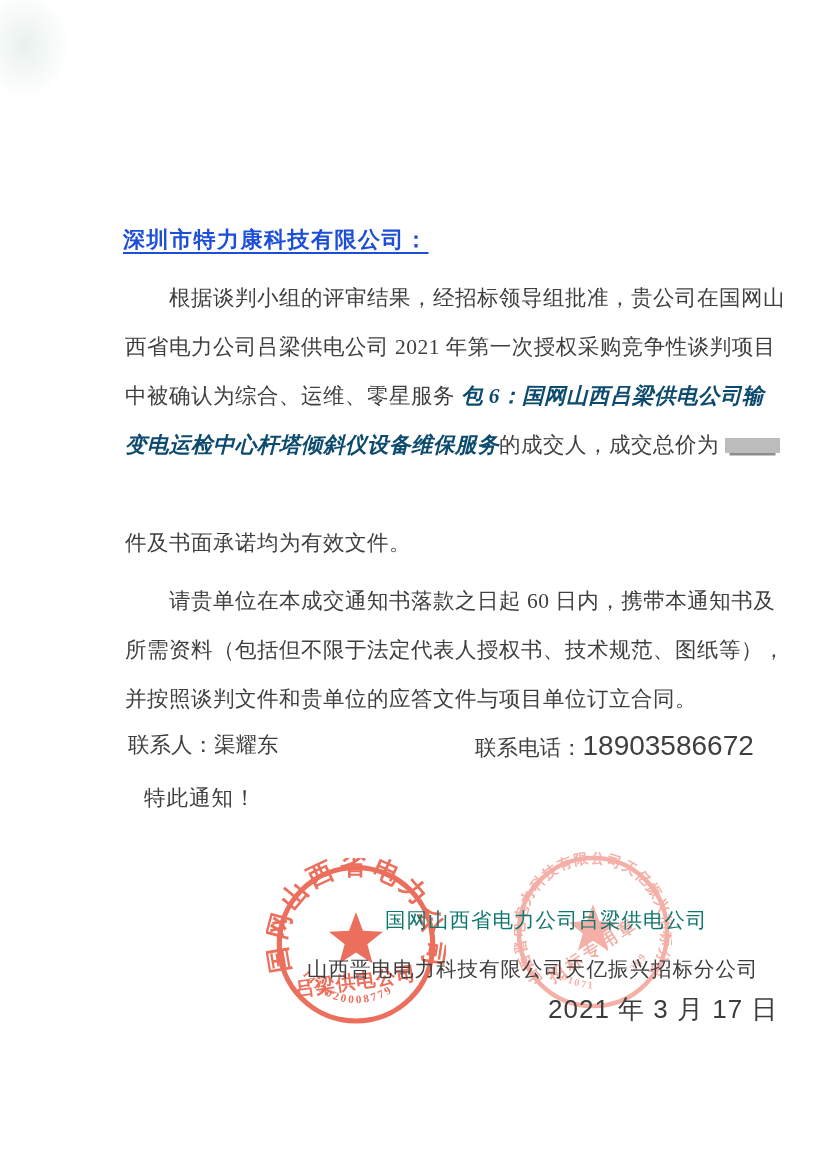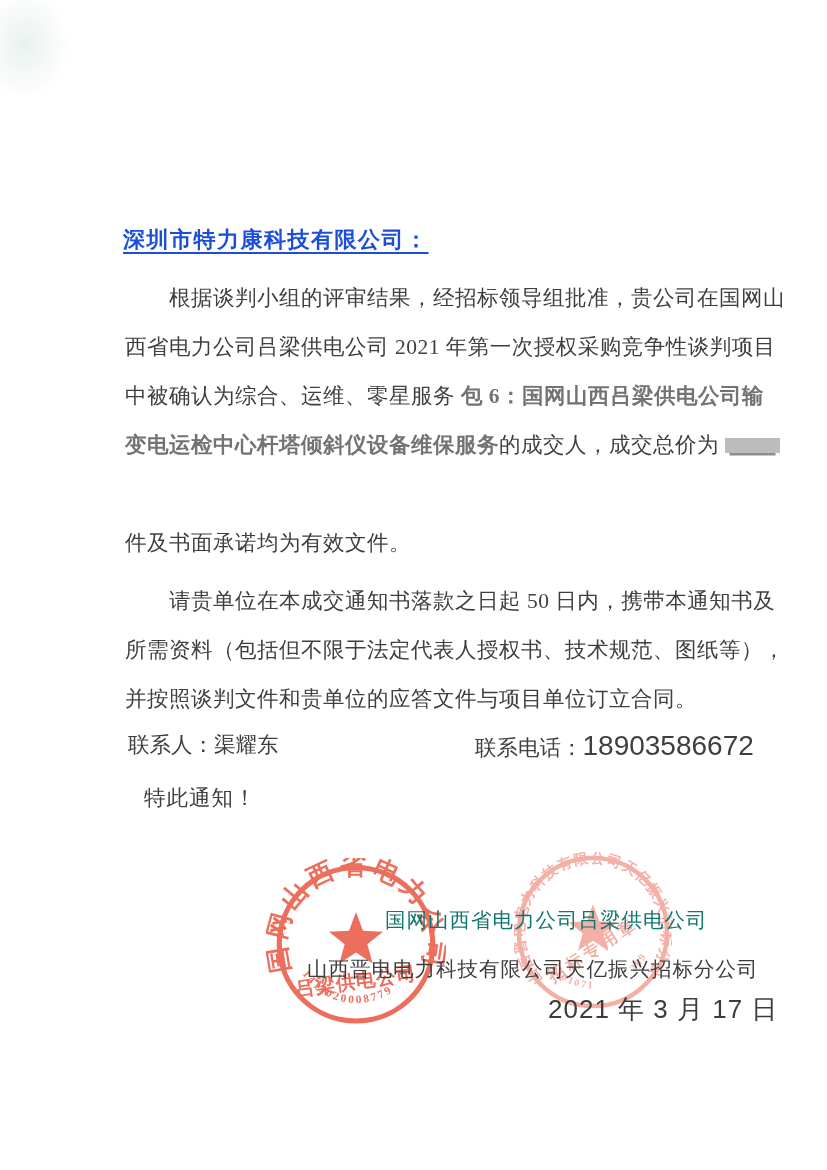--- a/index.html
+++ b/index.html
@@ -28,21 +28,21 @@
     font-size:22px; font-weight:700; letter-spacing:1.5px;
     text-decoration:underline; text-underline-offset:5px;
     text-decoration-thickness:1.5px; color:#1d4ed8;
   }
   .body-lines { position:absolute; left:0; top:0; width:100%; height:100%; }
   .line {
     position:absolute; left:125px; width:640px; font-size:21.5px;
     letter-spacing:0.5px; white-space:nowrap; color:#3f3f3f;
   }
   .line.indent { padding-left:44px; }
-  .b { font-weight:700; color:#737373; }
+  .b { font-weight:700; color:#0c4a6e;font-style:italic; }
   .u { text-decoration:underline; text-underline-offset:5px; text-decoration-thickness:1.5px; }
   .redact-1 {
     display:inline-block; width:55px; height:15px; background:#bcbcbc;
     margin-left:6px; position:relative; top:1px;
     box-shadow:0 7px 0 -4.5px #8d8d8d;
   }
   .redact-2 {
     display:inline-block; width:193px; height:19px; background:#c3c3c3;
     margin:0 3px; position:relative; top:2px;
     box-shadow:0 6px 0 -3.5px #b0b0b0;
@@ -68,21 +68,21 @@
   <div class="smudge"></div>
 
   <div class="recipient">深圳市特力康科技有限公司：</div>
 
   <div class="body-lines">
       <div class="line indent" style="top: 283px;"><span>根据谈判小组的评审结果，经招标领导组批准，贵公司在国网山</span></div>
       <div class="line" style="top: 332px;"><span>西省电力公司吕梁供电公司 2021 年第一次授权采购竞争性谈判项目</span></div>
       <div class="line" style="top: 381px;"><span>中被确认为综合、运维、零星服务 </span><span class="b">包 6：国网山西吕梁供电公司输</span></div>
       <div class="line" style="top: 430px;"><span class="b">变电运检中心杆塔倾斜仪设备维保服务</span><span>的成交人，成交总价为</span><span class="redact-1"></span></div>
       <div class="line" style="top: 528px;"><span>件及书面承诺均为有效文件。</span></div>
-      <div class="line indent" style="top: 586px;"><span>请贵单位在本成交通知书落款之日起 50 日内，携带本通知书及</span></div>
+      <div class="line indent" style="top: 586px;"><span>请贵单位在本成交通知书落款之日起 60 日内，携带本通知书及</span></div>
       <div class="line" style="top: 635px;"><span>所需资料（包括但不限于法定代表人授权书、技术规范、图纸等），</span></div>
       <div class="line" style="top: 684px;"><span>并按照谈判文件和贵单位的应答文件与项目单位订立合同。</span></div>
     </div>
 
   <div class="contact-row">
     <span class="contact-person"><span>联系人：</span><span>渠耀东</span></span>
     <span class="contact-phone"><span>联系电话：</span><span class="num">18903586672</span></span>
   </div>
 
   <div class="closing">特此通知！</div>

